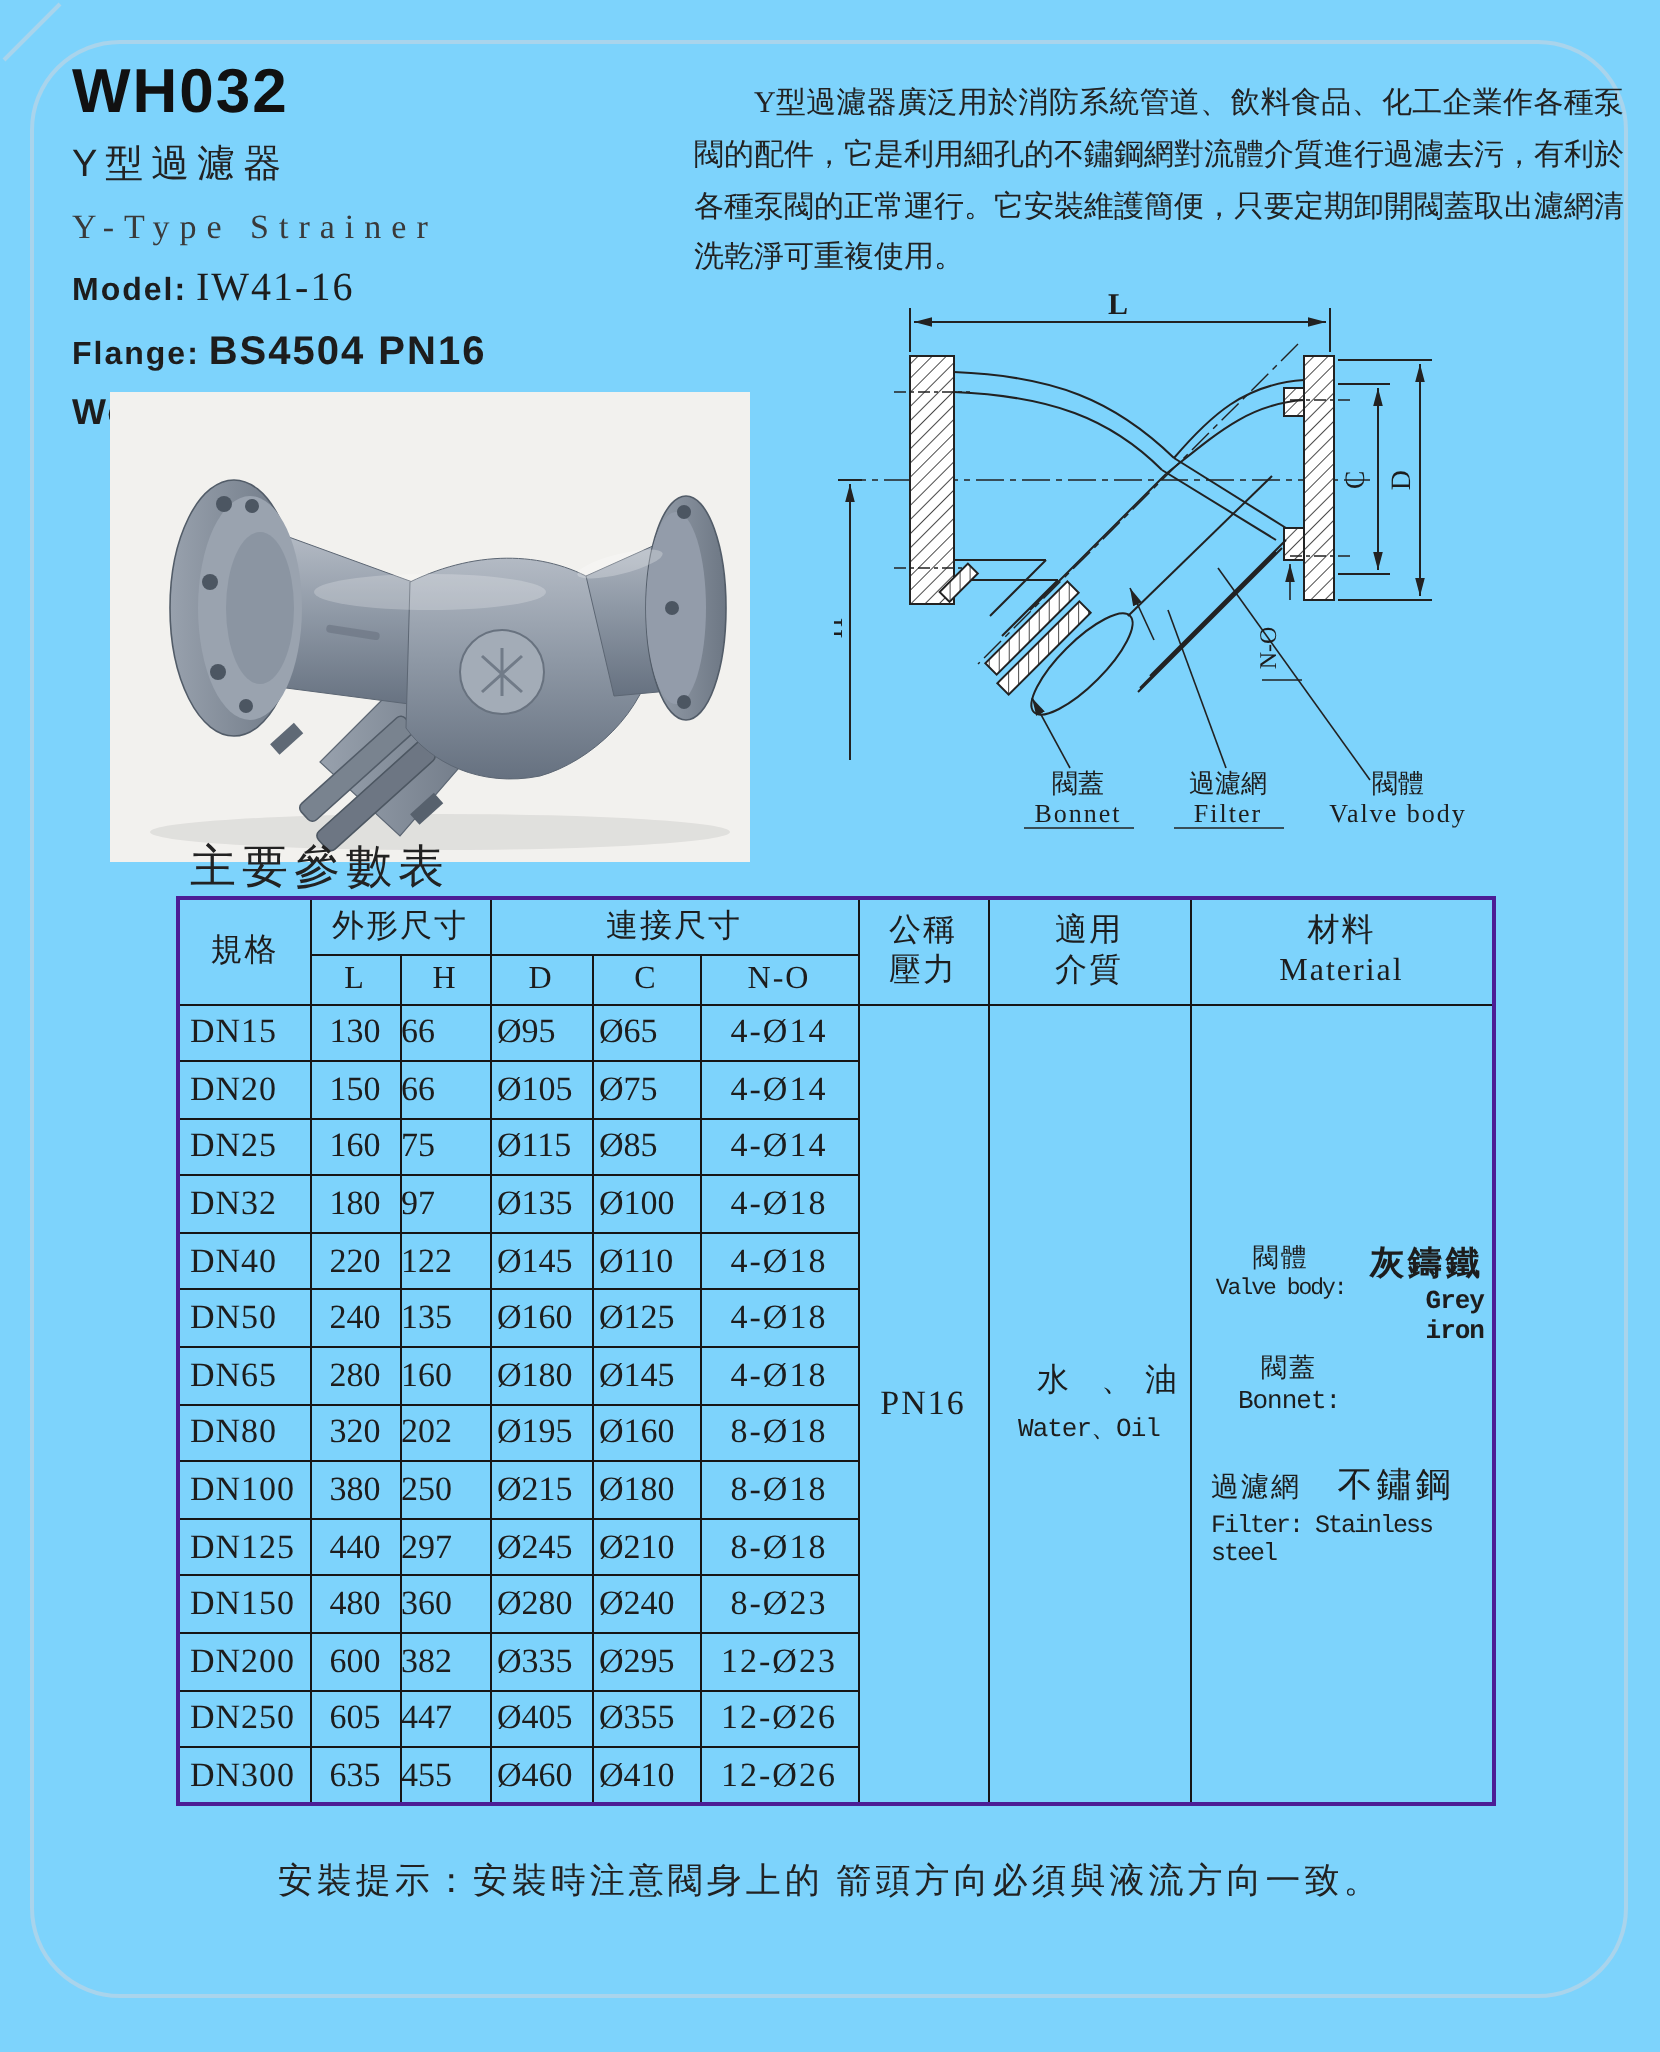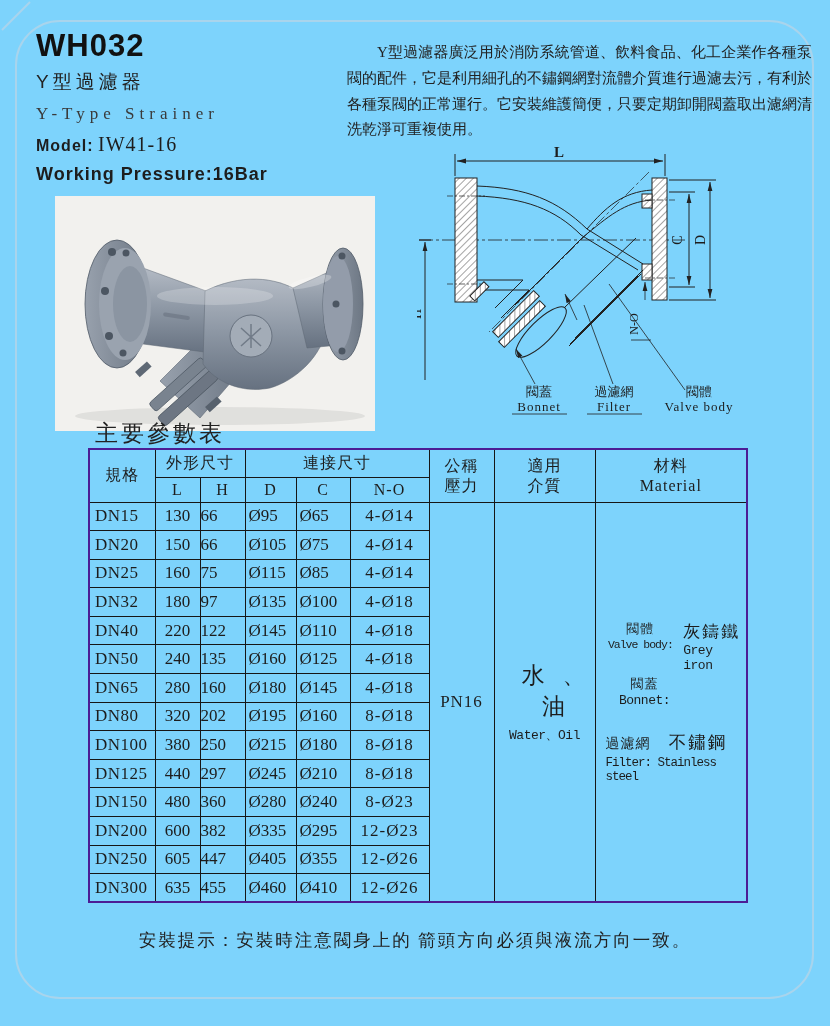--- a/index.html
+++ b/index.html
@@ -53,28 +53,28 @@
   tbody tr { height:28.6px; }
   tbody td { font-size:17px; }
   td.col0 { text-align:left; padding-left:5px; letter-spacing:0.5px; }
   td.col1 { text-align:center; }
   td.col2 { text-align:left; padding-right:9px; }
   td.col3 { text-align:left; padding-left:3px; }
   td.col4 { text-align:left; padding-left:3px; }
   td.col5 { text-align:center; letter-spacing:1px; }
   td.pn-cell { text-align:center; font-size:17px; letter-spacing:1px; }
   td.medium-cell { text-align:center; vertical-align:middle; }
-  .medium-zh { font-size:23px; letter-spacing:6px;padding-left:24px; }
+  .medium-zh { font-size:16px; letter-spacing:6px;padding-left:24px; }
   .medium-en { font-size:13px; margin-top:4px; font-family:"Liberation Mono",monospace; letter-spacing:-0.5px; }
   td.mat-cell { vertical-align:middle; padding:4px 4px 4px 10px; }
   .mat-row1 { display:flex; align-items:flex-start; }
   .mat-left  { width:78px; text-align:center; }
   .mat-left .zh { font-size:13px; letter-spacing:1px; }
   .mat-left .en { font-size:11.5px; font-family:"Liberation Mono",monospace; letter-spacing:-1px; }
-  .mat-right { margin-left:8px; text-align:left; }
+  .mat-right { margin-left:8px; text-align:right;font-weight:bold; }
   .mat-right .zh { font-size:17px; letter-spacing:2px; }
   .mat-right .en { font-size:13px; font-family:"Liberation Mono",monospace; letter-spacing:-0.5px; }
   .mat-row2 { width:78px; text-align:center; margin-top:2px; }
   .mat-row2 .zh { font-size:13px; letter-spacing:1px; }
   .mat-row2 .en { font-size:13px; font-family:"Liberation Mono",monospace; letter-spacing:-0.5px; }
   .mat-row3 { margin-top:22px; }
   .mat-row3 .zh1 { font-size:14px; letter-spacing:1px; }
   .mat-row3 .zh2 { font-size:17.5px; letter-spacing:2px; margin-left:14px; }
   .mat-row3 .en  { font-size:12.5px; font-family:"Liberation Mono",monospace; letter-spacing:-1px; margin-top:2px; }
 
@@ -95,20 +95,24 @@
   </svg>
   <div class="frame"></div>
 
   <div class="brand">
     <div class="code">WH032</div>
     <div class="t-zh">Y型過濾器</div>
     <div class="t-en">Y-Type Strainer</div>
     <div class="line">
       <span class="lbl">Model:</span>
       <span class="val-serif">IW41-16</span>
+    </div>
+    <div class="line">
+      <span class="lbl">Flange:</span>
+      <span class="val-bold">BS4504 PN16</span>
     </div>
     <div class="wp">
       <span>Working Pressure:</span><span>16Bar</span>
     </div>
   </div>
 
   <p class="desc">Y型過濾器廣泛用於消防系統管道、飲料食品、化工企業作各種泵閥的配件，它是利用細孔的不鏽鋼網對流體介質進行過濾去污，有利於各種泵閥的正常運行。它安裝維護簡便，只要定期卸開閥蓋取出濾網清洗乾淨可重複使用。</p>
 
   <div class="photo">
     <svg viewBox="0 0 320 235" width="320" height="235">

